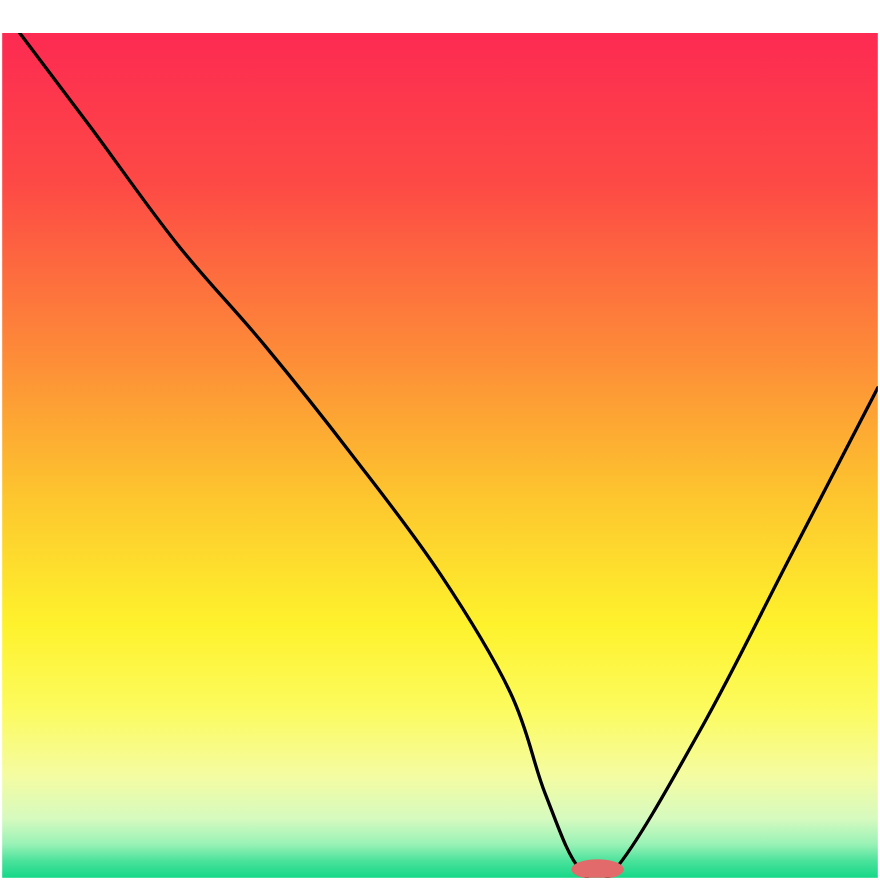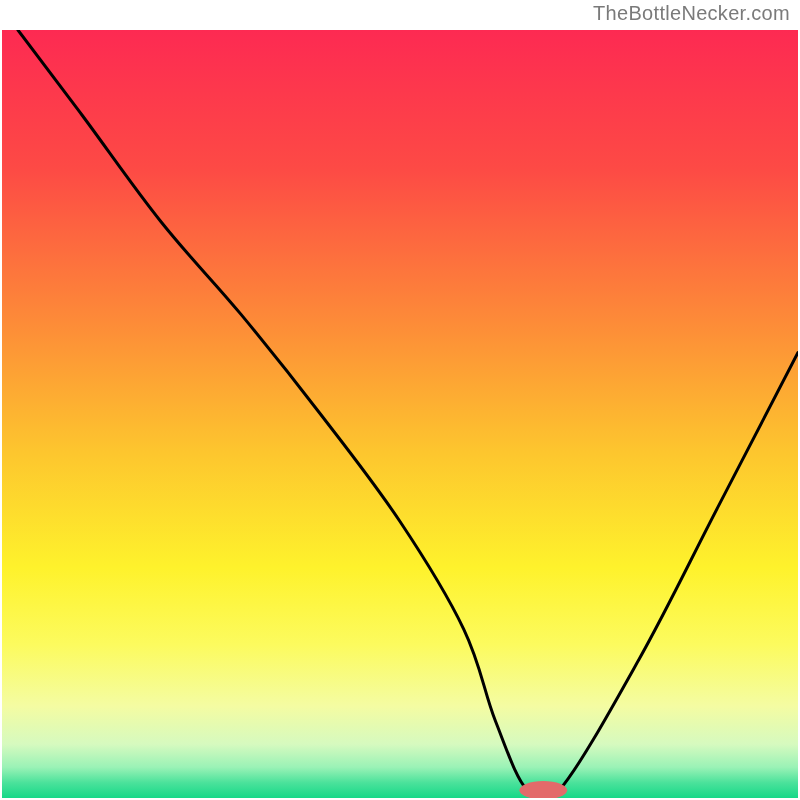--- a/index.html
+++ b/index.html
@@ -71,14 +71,13 @@
     </defs>
 
     <rect id="bg-rect" x="2" y="30" width="796" height="768" fill="url(#bg-grad)"></rect>
 
     <g clip-path="url(#plot-clip)">
       <path id="curve-path" class="curve" d="M 17.92 30 C 29.382400000000004 45.2064, 55.8096 79.92000000000002, 81.60000000000001 114.48000000000002 C 107.39040000000001 149.04000000000002, 132.544 186.0576, 161.20000000000002 222 C 189.85600000000002 257.9424, 212.14399999999998 279.59999999999997, 240.79999999999998 314.15999999999997 C 269.45599999999996 348.71999999999997, 291.744 376.6752, 320.40000000000003 414 C 349.05600000000004 451.3248, 374.2096 482.8128, 400 521.52 C 425.7904 560.2271999999999, 446.48639999999995 593.0975999999999, 463.67999999999995 629.04 C 480.87359999999995 664.9824, 484.0576 692.1696000000001, 495.52 721.2 C 506.9824 750.2304, 515.8976 777.8784, 527.36 790.32 C 538.8224 802.7616, 539.1407999999999 813.8208000000001, 559.1999999999999 790.32 C 579.2592 766.8192, 610.144 710.9088, 638.8000000000001 659.76 C 667.4560000000001 608.6111999999999, 689.744 561.4559999999999, 718.4 506.15999999999997 C 747.0559999999999 450.864, 783.672 380.208, 798 352.56000000000006"></path>
       <ellipse id="opt-marker" class="marker" cx="543.2800000000001" cy="790.32" rx="23.88" ry="9.216000000000001"></ellipse>
     </g>
   </svg>
 
-  <div class="attribution">TheBottleNecker.com</div>
 </div>
 
 </body></html>

